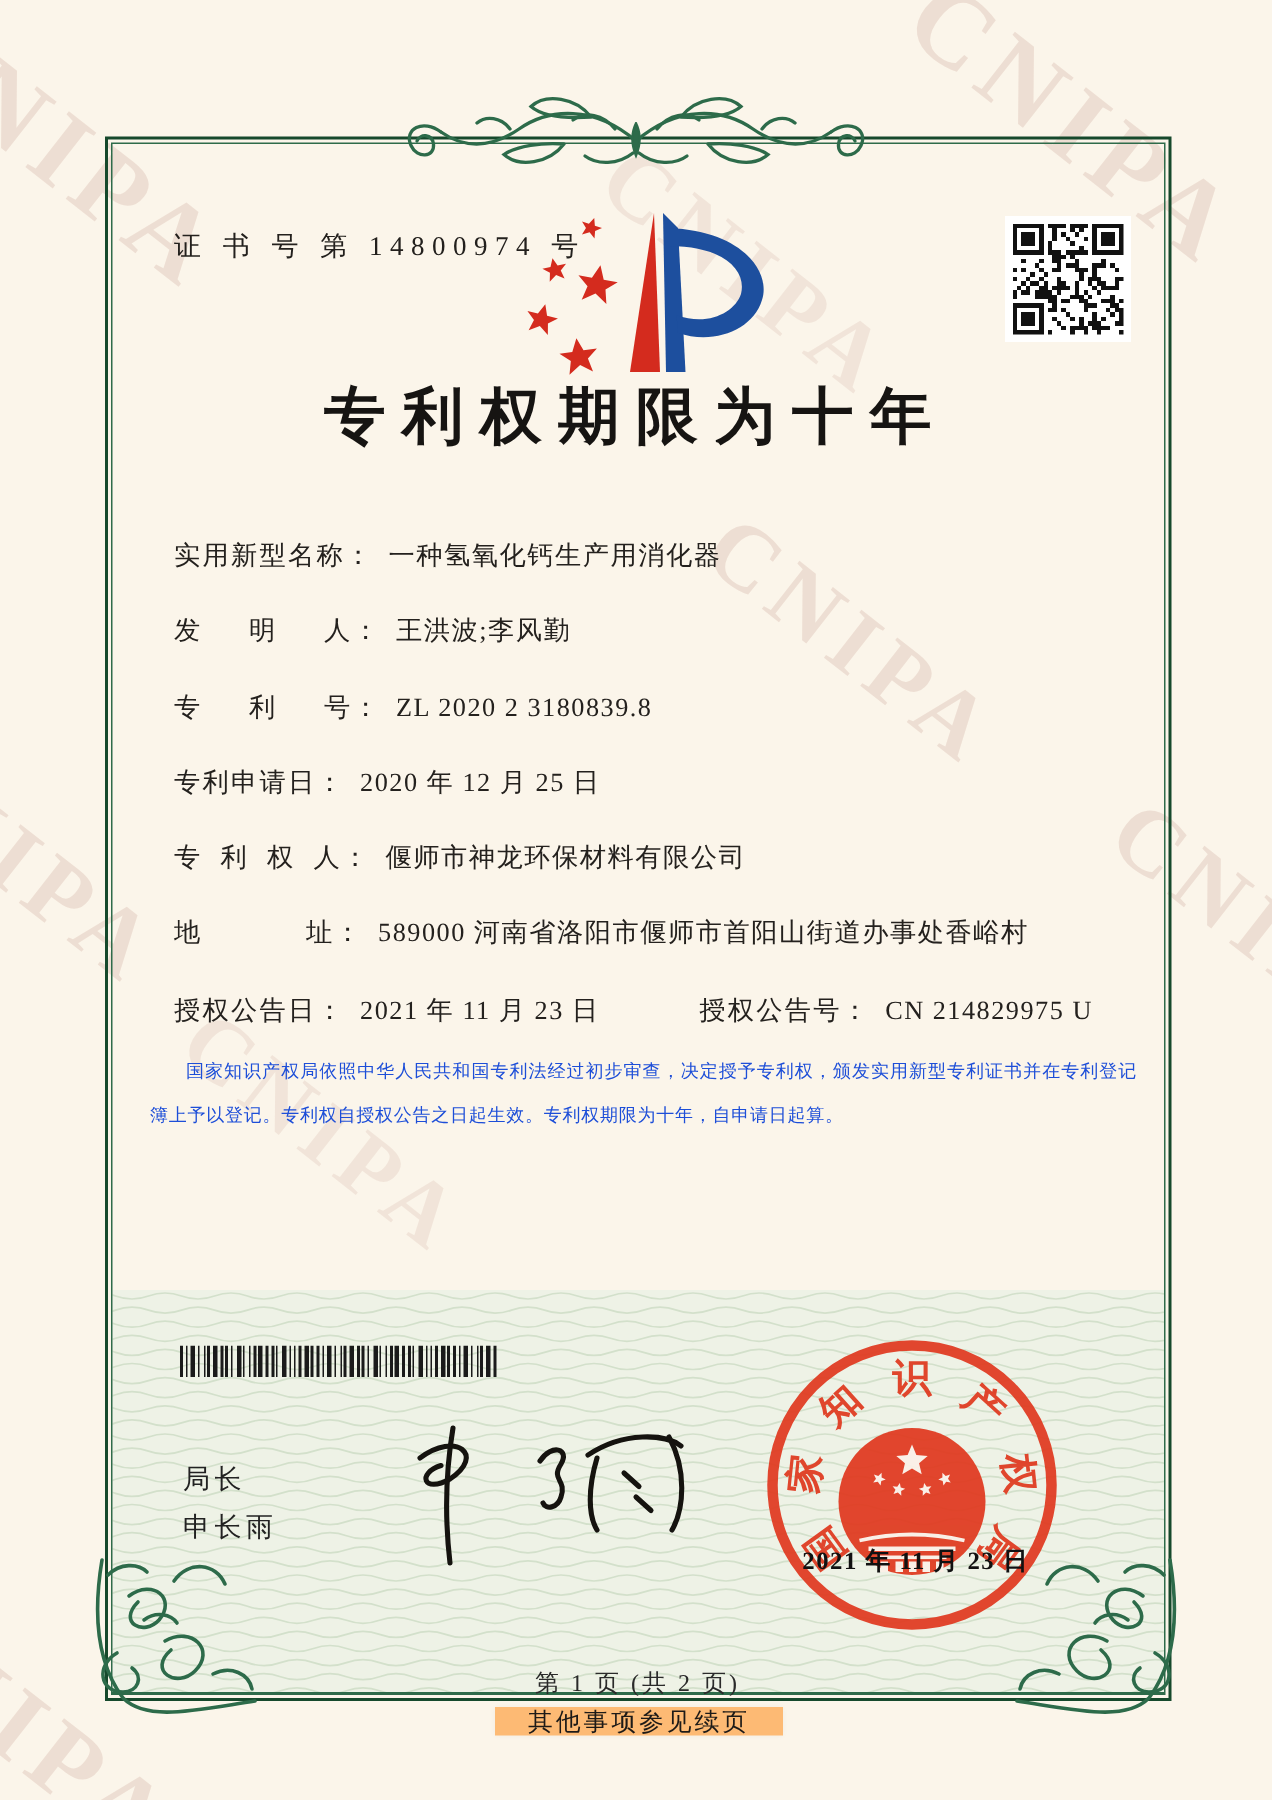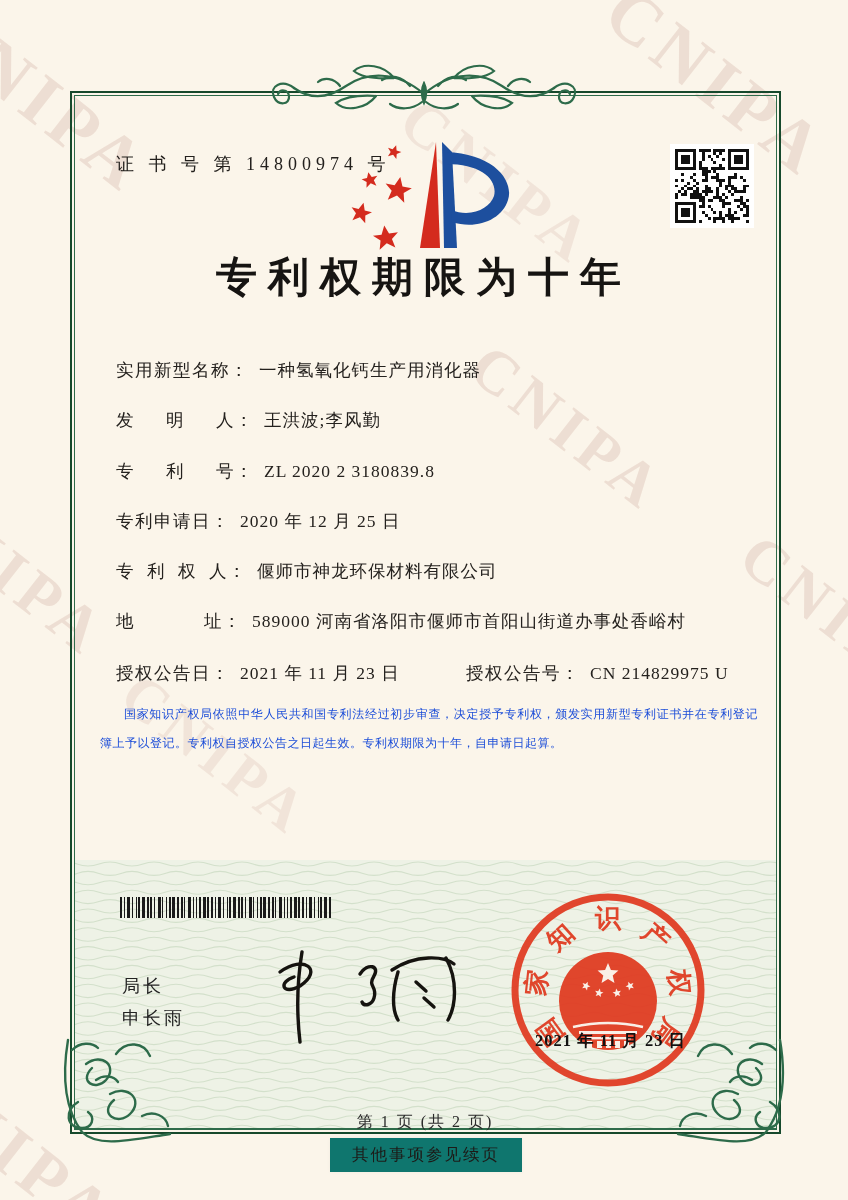--- a/index.html
+++ b/index.html
@@ -37,21 +37,21 @@
 
   .sig-title{position:absolute;left:122px;top:974px;font-size:18px;letter-spacing:3px;color:#222;}
   .sig-name{position:absolute;left:122px;top:1006px;font-size:18px;letter-spacing:3px;color:#222;}
 
   .seal-date{position:absolute;left:518px;top:1030px;width:185px;text-align:center;
              font-size:16.5px;letter-spacing:1px;color:#111;font-weight:bold;z-index:6;}
 
   .pageinfo{position:absolute;left:75px;top:1096px;width:700px;text-align:center;font-size:16px;
             letter-spacing:2px;color:#2a2a2a;z-index:5;margin-top:16px;}
 
-  .footnote{position:absolute;left:330px;top:1138px;width:192px;height:34px;background:#0f766e;
+  .footnote{position:absolute;left:330px;top:1138px;width:192px;height:19px;background:#fdba74;
             box-shadow:0 0 4px rgba(0,0,0,.04);display:flex;align-items:center;justify-content:center;
             font-size:16.5px;letter-spacing:2px;color:#1d1a17;}
 
   .z2{z-index:2}.z3{z-index:3}.z4{z-index:4}.z5{z-index:5}
 </style>
 </head>
 <body>
 
 <div class="page">
 

